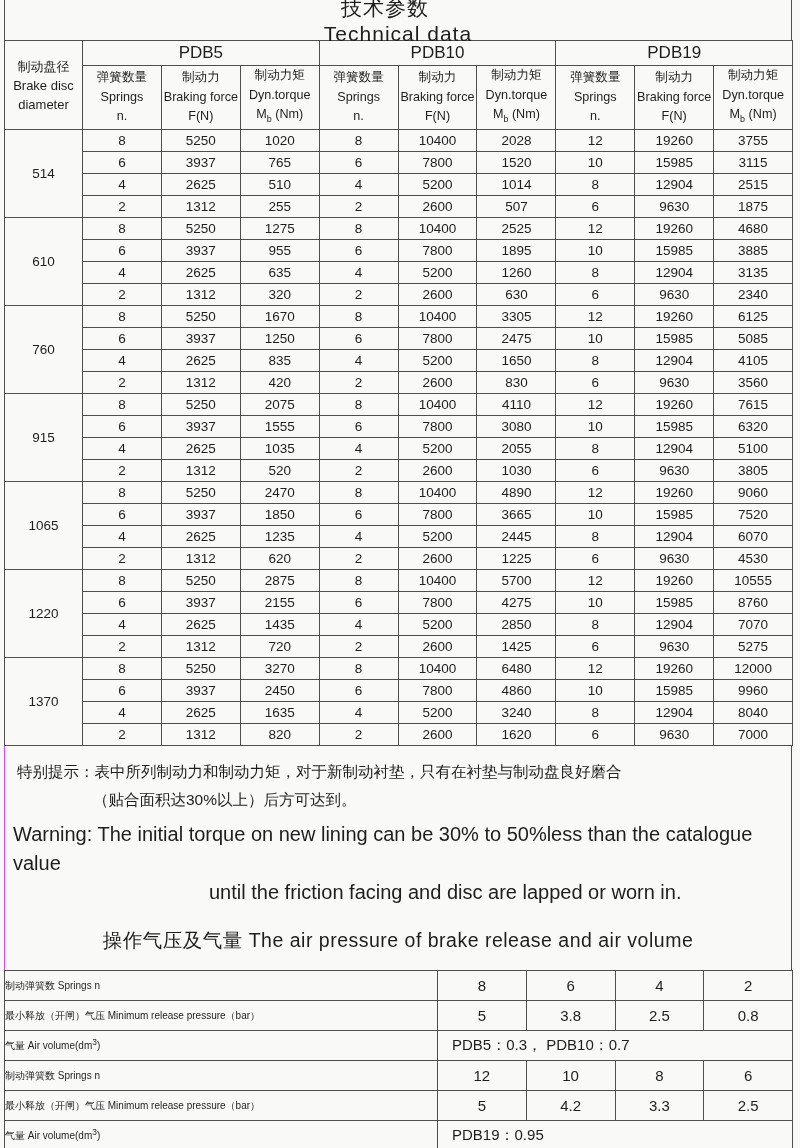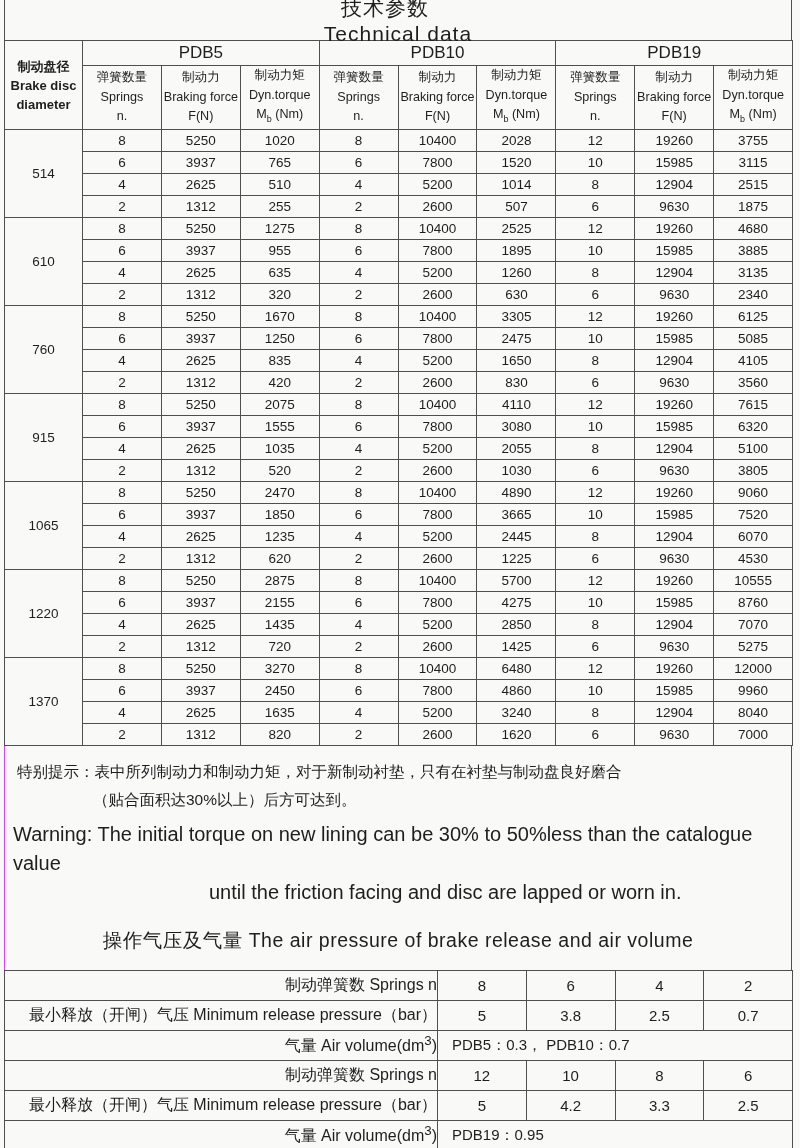--- a/index.html
+++ b/index.html
@@ -24,21 +24,21 @@
     border:1px solid #4f4f4f;
     text-align:center; vertical-align:middle;
     font-weight:normal; padding:0;
     overflow:hidden; white-space:nowrap;
   }
   .c-diam { width:78px; }
   .c-data { width:78.9px; }
   .grp { height:24px; font-size:17px; }
   .sub { height:62px; font-size:12.6px; }
   .sub div { line-height:19.5px; }
-  .diam-h div { line-height:19px; font-size:13px;font-weight:bold; }
+  .diam-h div { line-height:19px; font-size:13px; }
   #main-table tbody td { height:21px; font-size:13.5px; }
   sub { font-size:9px; }
 
   .notes {
     box-sizing:border-box;
     border-left:1px solid #d946ef; border-right:1px solid #4f4f4f;
     padding:10px 6px 0 6px;
   }
   .note-zh { font-size:15.5px; line-height:28px; margin:2px 0 6px 6px; }
   .note-zh .l2 { padding-left:76px; }
@@ -46,21 +46,21 @@
   .note-en .l2 { padding-left:196px; }
   .section2-title {
     text-align:center; font-size:19.5px; letter-spacing:0.5px;
     padding:20px 0 16px 0;
   }
 
   .p-label { width:433px; }
   .p-val { width:88.75px; }
   #pressure-table td { height:29px; font-size:15px; }
   #pressure-table td.lab {
-    text-align:right; padding-left:10px; font-size:16px;
+    text-align:left; font-size:10px;
   }
   #pressure-table td.merged {
     text-align:left; padding-left:14px;
   }
 </style>
 </head>
 <body>
 
 <div class="sheet">
 
@@ -486,21 +486,21 @@
           <td>8</td>
           <td>6</td>
           <td>4</td>
           <td>2</td>
         </tr>
         <tr>
           <td class="lab">最小释放（开闸）气压 Minimum release pressure（bar）</td>
           <td>5</td>
           <td>3.8</td>
           <td>2.5</td>
-          <td>0.7</td>
+          <td>0.8</td>
         </tr>
         <tr>
           <td class="lab">
             <div>气量  Air volume(dm<sup>3</sup>)</div>
           </td>
           <td class="merged" colspan="4">PDB5：0.3，   PDB10：0.7</td>
         </tr>
         <tr>
           <td class="lab">制动弹簧数 Springs  n</td>
           <td>12</td>

